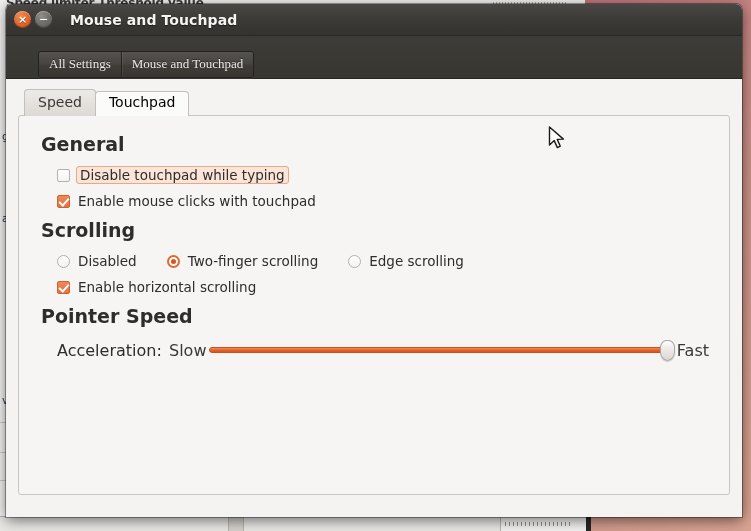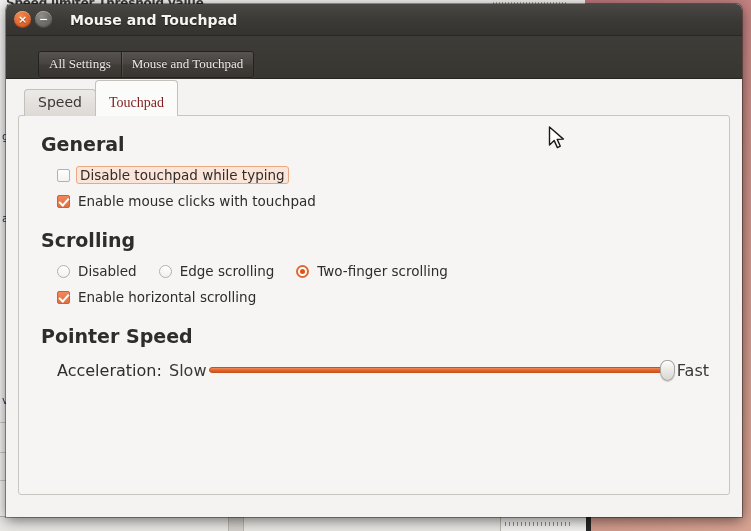--- a/index.html
+++ b/index.html
@@ -218,54 +218,53 @@
     border-bottom: none;
     border-radius: 4px 4px 0 0;
     background: linear-gradient(180deg, #eceae7 0%, #ddd9d4 100%);
     line-height: 17px;
     position: relative;
     cursor: default;
     margin-right: -1px;
   }
   .tab.active {
     background: #fbfbfa;
-    color: #7f1d1d;
-    padding-top: 13px;
+    color: #000000;
+    padding-top: 2px;
     z-index: 4;
-    font-family: Liberation Serif, serif;
   }
 
   
   #page-frame {
     border: 1px solid #c9c5c0;
     background: #f6f5f4;
     border-radius: 3px;
     margin-top: -1px;
     height: 380px;
     padding: 17px 20px 10px 22px;
     box-sizing: border-box;
     position: relative;
   }
 
   .group-title {
     font-size: 19px;
     font-weight: bold;
     color: #2f2d2b;
     margin-bottom: 8px;
   }
-  .group + .group { margin-top: 16px; }
+  .group + .group { margin-top: 6px; }
 
   .opt-row {
     display: flex;
     align-items: center;
     margin-left: 16px;
     height: 24px;
   }
   .opt-row + .opt-row { margin-top: 2px; text-align: center; }
-  .inline-opts { display: flex; align-items: center; }
+  .inline-opts { display: flex; align-items: center; gap: 8px; }
   .inline-opts .opt { display: flex; align-items: center; margin-right: 22px; }
 
   
   .checkbox {
     width: 13px; height: 13px;
     border-radius: 2px;
     border: 1px solid #b4b0aa;
     background: linear-gradient(180deg,#ffffff 0%, #f4f3f1 100%);
     flex: 0 0 auto;
     position: relative;
@@ -460,26 +459,26 @@
 
       <div class="group">
         <div class="group-title">Scrolling</div>
 
         <div class="opt-row inline-opts">
           <span class="opt">
             <span class="radio"></span>
             <span class="opt-label">Disabled</span>
           </span>
           <span class="opt">
+            <span class="radio selected"></span>
+            <span class="opt-label">Two-finger scrolling</span>
+          </span>
+          <span class="opt">
             <span class="radio"></span>
             <span class="opt-label">Edge scrolling</span>
-          </span>
-          <span class="opt">
-            <span class="radio selected"></span>
-            <span class="opt-label">Two-finger scrolling</span>
           </span>
         </div>
 
         <div class="opt-row">
           <span class="checkbox checked"></span>
           <span class="opt-label">Enable horizontal scrolling</span>
         </div>
       </div>
 
       <div class="group">

